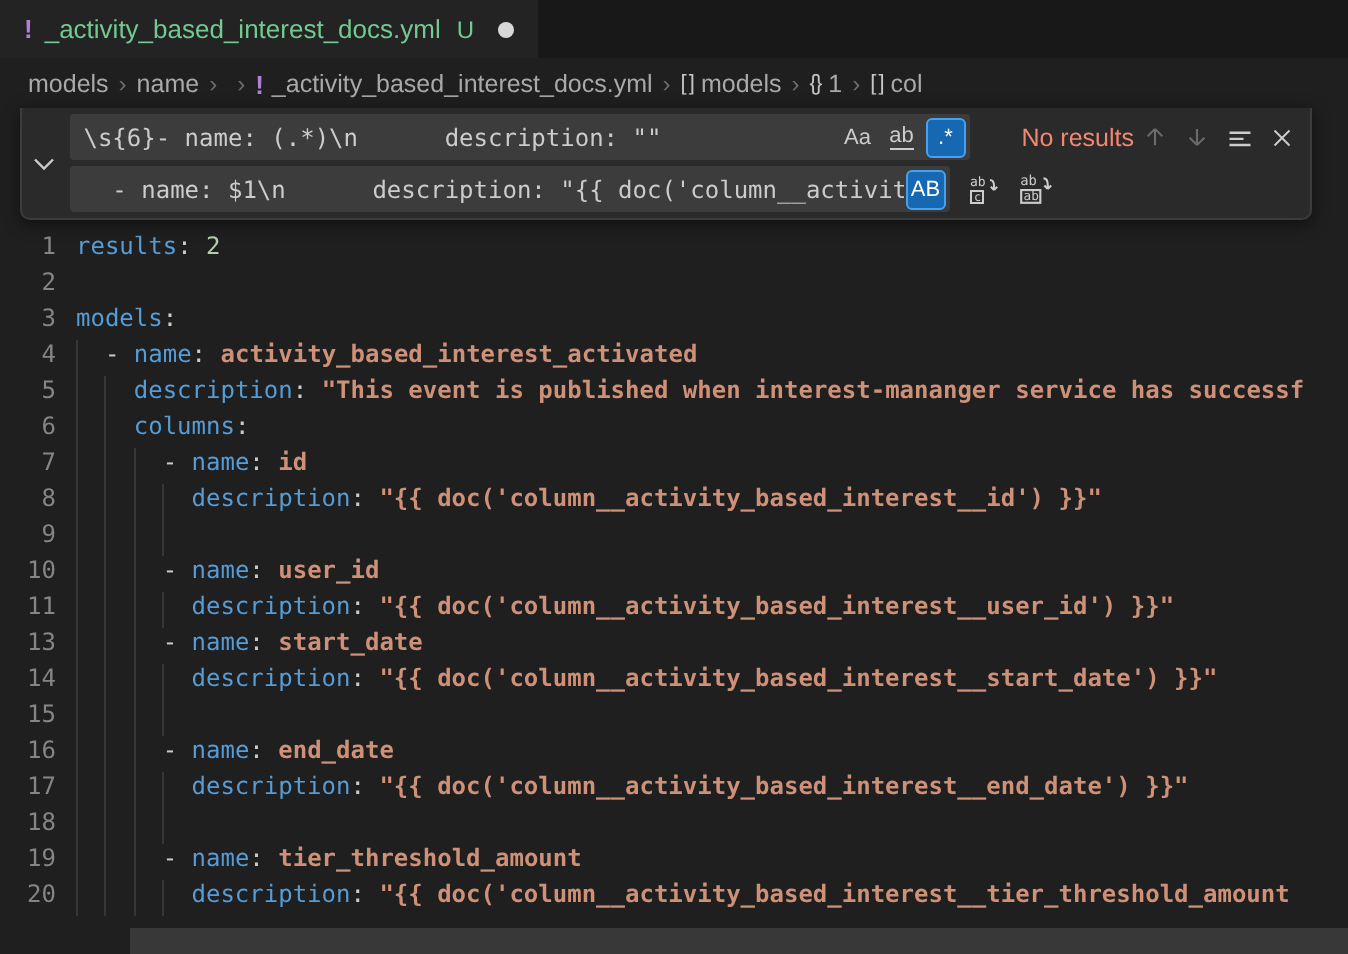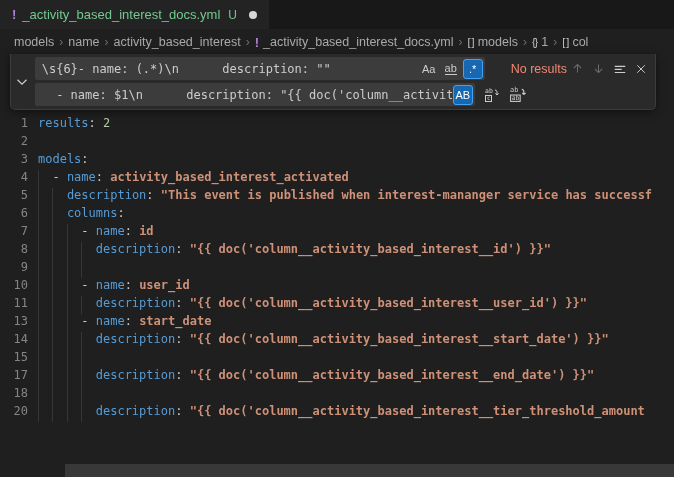--- a/index.html
+++ b/index.html
@@ -80,23 +80,20 @@
 
   <div class="breadcrumbs">
       <span class="bc-item">
         <span>models</span>
       </span>
       <span class="bc-sep">›</span>
       <span class="bc-item">
         <span>name</span>
       </span>
       <span class="bc-sep">›</span>
-      <span class="bc-item">
-        <span>activity_based_interest</span>
-      </span>
       <span class="bc-sep">›</span>
       <span class="bc-item">
         <span class="bc-icon yaml-exclamation">!</span>
         <span>_activity_based_interest_docs.yml</span>
       </span>
       <span class="bc-sep">›</span>
       <span class="bc-item">
         <span class="bc-icon array-symbol">[ ]</span>
         <span>models</span>
       </span>
@@ -164,26 +161,34 @@
         </div>
         <div class="code-line">
           <span class="ln">14</span>
           <span class="lc"><span class="iguide"></span><span class="iguide"></span><span class="iguide"></span><span class="iguide"></span><span class="tk-key">description</span><span class="tk-punct">: </span><span class="tk-str">"{{ doc('column__activity_based_interest__start_date') }}"</span></span>
         </div>
         <div class="code-line">
           <span class="ln">15</span>
           <span class="lc"><span class="iguide"></span><span class="iguide"></span><span class="iguide"></span><span class="iguide"></span></span>
         </div>
         <div class="code-line">
+          <span class="ln">16</span>
+          <span class="lc"><span class="iguide"></span><span class="iguide"></span><span class="iguide"></span><span class="tk-punct">- </span><span class="tk-key">name</span><span class="tk-punct">: </span><span class="tk-str">end_date</span></span>
+        </div>
+        <div class="code-line">
           <span class="ln">17</span>
           <span class="lc"><span class="iguide"></span><span class="iguide"></span><span class="iguide"></span><span class="iguide"></span><span class="tk-key">description</span><span class="tk-punct">: </span><span class="tk-str">"{{ doc('column__activity_based_interest__end_date') }}"</span></span>
         </div>
         <div class="code-line">
           <span class="ln">18</span>
           <span class="lc"><span class="iguide"></span><span class="iguide"></span><span class="iguide"></span><span class="iguide"></span></span>
+        </div>
+        <div class="code-line">
+          <span class="ln">19</span>
+          <span class="lc"><span class="iguide"></span><span class="iguide"></span><span class="iguide"></span><span class="tk-punct">- </span><span class="tk-key">name</span><span class="tk-punct">: </span><span class="tk-str">tier_threshold_amount</span></span>
         </div>
         <div class="code-line">
           <span class="ln">20</span>
           <span class="lc"><span class="iguide"></span><span class="iguide"></span><span class="iguide"></span><span class="iguide"></span><span class="tk-key">description</span><span class="tk-punct">: </span><span class="tk-str">"{{ doc('column__activity_based_interest__tier_threshold_amount</span></span>
         </div>
       </div>
     <div class="hscrollbar"></div>
   </div>
 
   <div class="findwidget">

